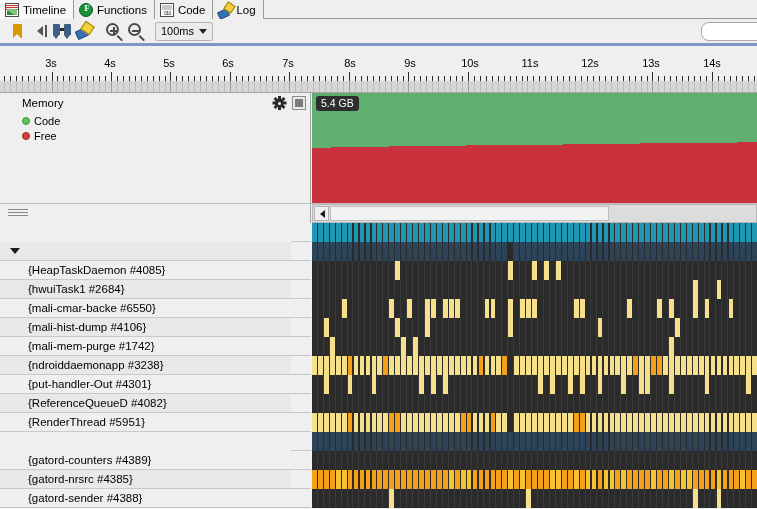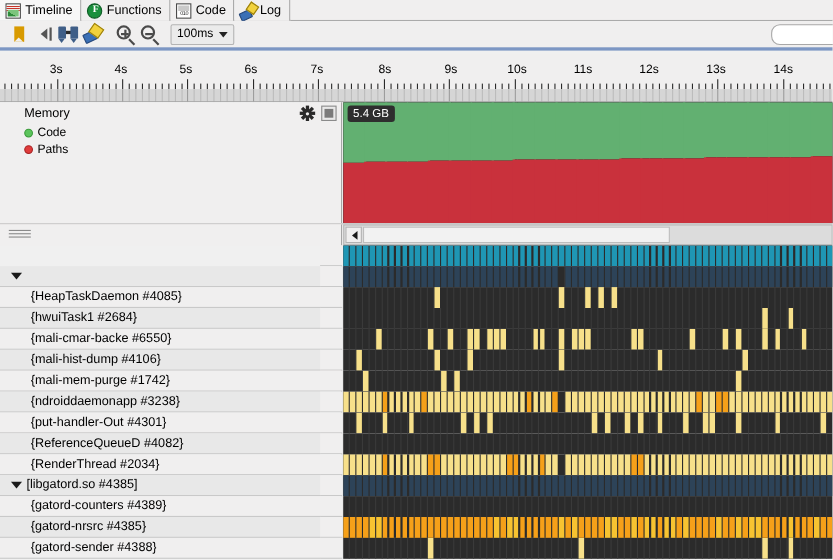--- a/index.html
+++ b/index.html
@@ -582,21 +582,21 @@
   <div class="memwrap">
     <div class="memleft">
       <div class="memtitle">Memory</div>
       <div class="legend">
         <div class="legrow">
           <span class="dot free"></span>
           <span class="leglabel">Code</span>
         </div>
         <div class="legrow">
           <span class="dot used"></span>
-          <span class="leglabel">Paths</span>
+          <span class="leglabel">Free</span>
         </div>
       </div>
       <span class="gear">
         <i></i>
           <i></i>
           <i></i>
           <i></i>
           <span class="core"></span>
       </span>
       <span class="memchk"></span>
@@ -1503,21 +1503,21 @@
           <div class="slot" style="left: 415.3px;"></div>
           <div class="slot" style="left: 421.25px;"></div>
           <div class="slot" style="left: 427.2px;"></div>
           <div class="slot" style="left: 433.15px;"></div>
           <div class="slot" style="left: 439.1px;"></div>
         </div>
       </div>
       <div class="trow">
         <div class="tlabel">
           <span class="ind" style="width: 28px;"></span>
-          <span class="txt">{RenderThread #2034}</span>
+          <span class="txt">{RenderThread #5951}</span>
         </div>
         <div class="tgap"></div>
         <div class="tdata">
           <div class="cell" style="left: 0px; width: 4.75px; background: rgb(247, 224, 138);"></div>
           <div class="cell" style="left: 5.95px; width: 4.75px; background: rgb(247, 224, 138);"></div>
           <div class="cell" style="left: 11.9px; width: 4.75px; background: rgb(247, 224, 138);"></div>
           <div class="cell" style="left: 17.85px; width: 4.75px; background: rgb(247, 224, 138);"></div>
           <div class="cell" style="left: 23.8px; width: 4.75px; background: rgb(247, 224, 138);"></div>
           <div class="cell" style="left: 29.75px; width: 4.75px; background: rgb(247, 224, 138);"></div>
           <div class="cell" style="left: 35.7px; width: 4.75px; background: rgb(245, 160, 25);"></div>
@@ -1585,24 +1585,20 @@
           <div class="cell" style="left: 404.6px; width: 4.75px; background: rgb(247, 224, 138);"></div>
           <div class="cell" style="left: 410.55px; width: 4.75px; background: rgb(247, 224, 138);"></div>
           <div class="cell" style="left: 416.5px; width: 4.75px; background: rgb(247, 224, 138);"></div>
           <div class="cell" style="left: 422.45px; width: 4.75px; background: rgb(247, 224, 138);"></div>
           <div class="cell" style="left: 428.4px; width: 4.75px; background: rgb(247, 224, 138);"></div>
           <div class="cell" style="left: 434.35px; width: 4.75px; background: rgb(247, 224, 138);"></div>
           <div class="cell" style="left: 440.3px; width: 4.75px; background: rgb(247, 224, 138);"></div>
         </div>
       </div>
       <div class="trow alt">
-        <div class="tlabel">
-          <span class="tri"></span>
-          <span class="txt">[libgatord.so #4385]</span>
-        </div>
         <div class="tgap"></div>
         <div class="tdata">
           <div class="cell" style="left: 0px; width: 4.75px; background: rgb(45, 67, 88);"></div>
           <div class="cell" style="left: 5.95px; width: 4.75px; background: rgb(45, 67, 88);"></div>
           <div class="cell" style="left: 11.9px; width: 4.75px; background: rgb(45, 67, 88);"></div>
           <div class="cell" style="left: 17.85px; width: 4.75px; background: rgb(45, 67, 88);"></div>
           <div class="cell" style="left: 23.8px; width: 4.75px; background: rgb(45, 67, 88);"></div>
           <div class="cell" style="left: 29.75px; width: 4.75px; background: rgb(45, 67, 88);"></div>
           <div class="cell" style="left: 35.7px; width: 4.75px; background: rgb(45, 67, 88);"></div>
           <div class="cell" style="left: 41.65px; width: 4.75px; background: rgb(45, 67, 88);"></div>

